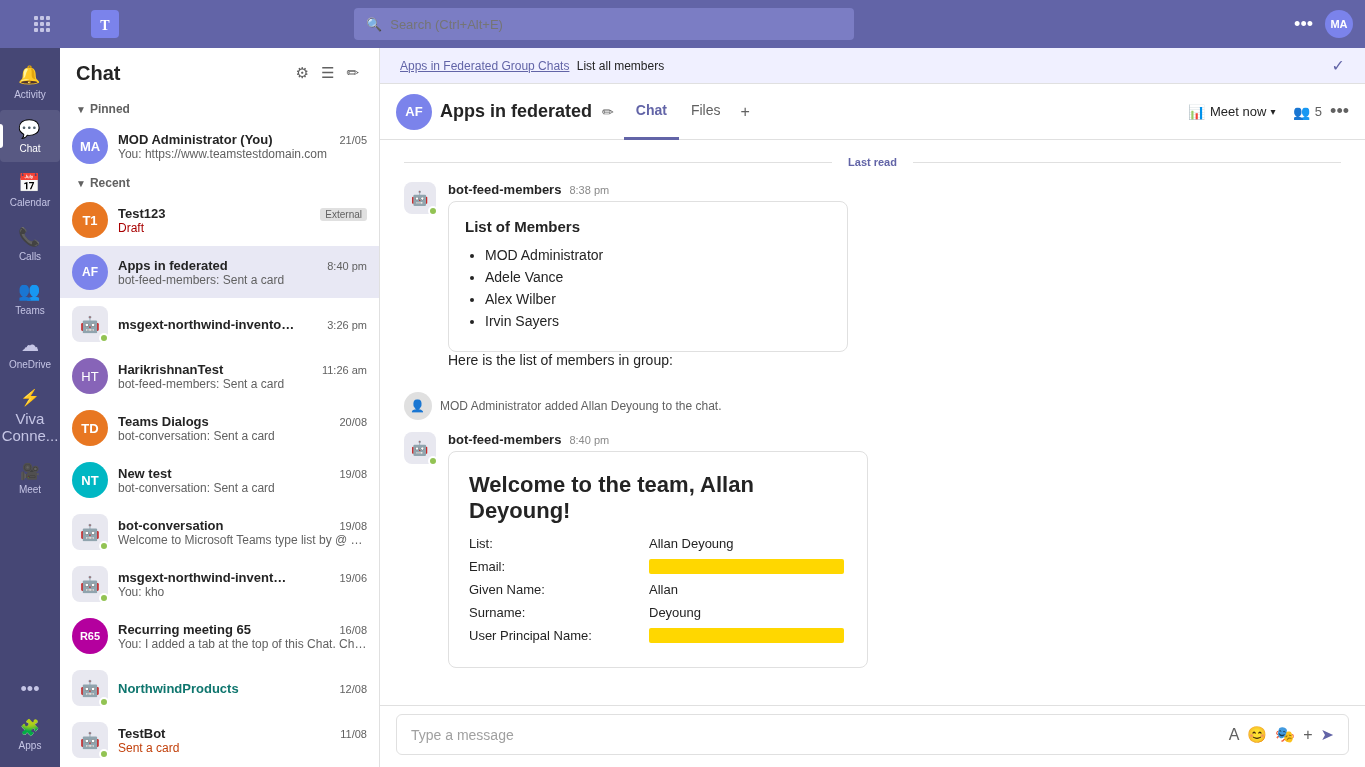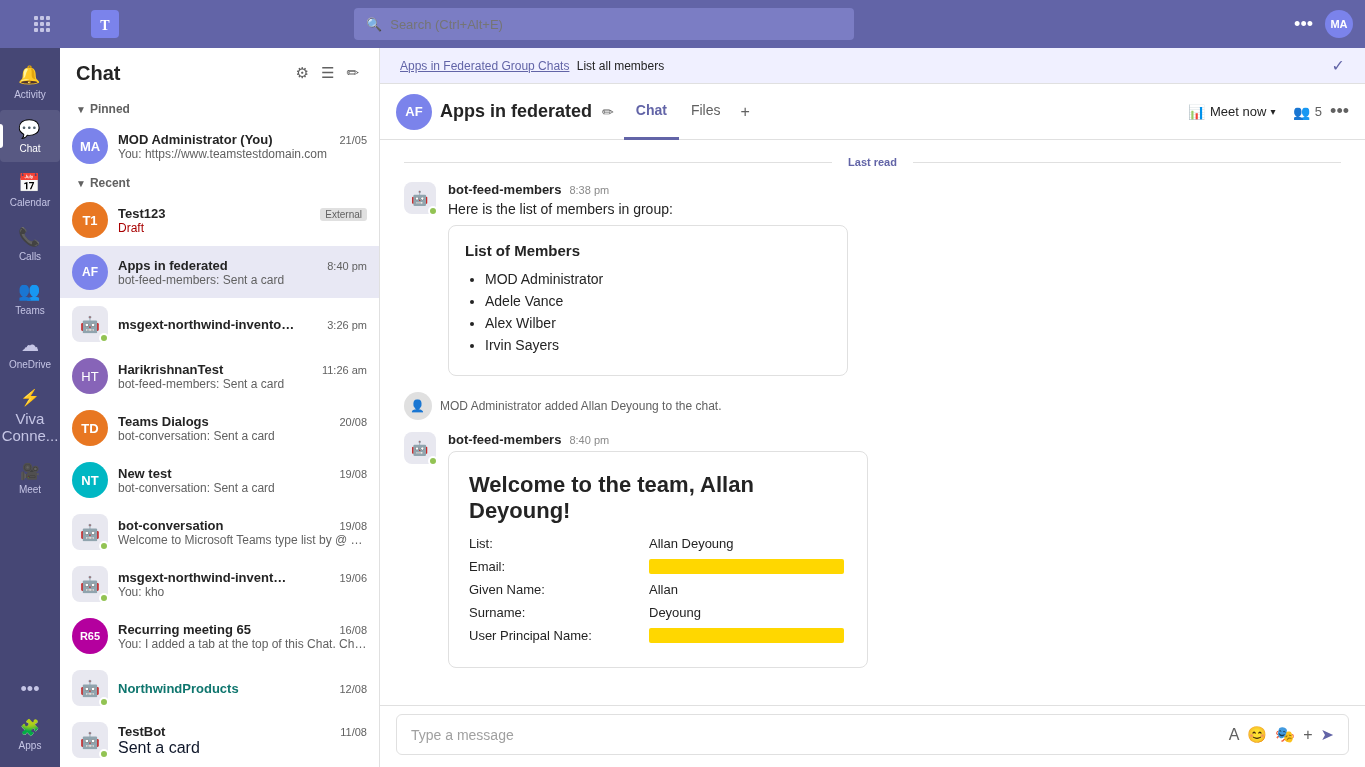--- a/index.html
+++ b/index.html
@@ -248,21 +248,21 @@
       <div style="display:flex;align-items:center;padding:8px 12px;cursor:pointer;gap:10px;position:relative;">
         <div style="width:36px;height:36px;border-radius:8px;background:#e8e8f0;display:flex;align-items:center;justify-content:center;flex-shrink:0;font-size:16px;position:relative;">
           🤖
           <div style="position:absolute;bottom:-1px;right:-1px;width:10px;height:10px;background:#92c353;border:2px solid #fff;border-radius:50%;"></div>
         </div>
         <div style="flex:1;min-width:0;">
           <div style="display:flex;justify-content:space-between;align-items:baseline;">
             <span style="font-size:13px;font-weight:600;color:#242424;">TestBot</span>
             <span style="font-size:11px;color:#616161;">11/08</span>
           </div>
-          <div style="font-size:16px;color:#0f172a;">Sent a card</div>
+          <div style="font-size:12px;color:#c2410c;">Sent a card</div>
         </div>
       </div>
 
       <div style="display:flex;align-items:center;padding:8px 12px;cursor:pointer;gap:10px;position:relative;">
         
         
       </div>
 
     </div>
   </div>
@@ -317,31 +317,31 @@
       <div style="display:flex;gap:12px;padding:6px 24px;margin-bottom:4px;">
         <div style="width:32px;height:32px;border-radius:8px;background:#e8e8f0;display:flex;align-items:center;justify-content:center;flex-shrink:0;font-size:14px;position:relative;">
           🤖
           <div style="position:absolute;bottom:-2px;right:-2px;width:10px;height:10px;background:#92c353;border:2px solid #fff;border-radius:50%;"></div>
         </div>
         <div style="flex:1;">
           <div style="display:flex;align-items:baseline;gap:8px;margin-bottom:4px;">
             <span style="font-size:13px;font-weight:600;color:#242424;">bot-feed-members</span>
             <span style="font-size:11px;color:#8a8a8a;">8:38 pm</span>
           </div>
-          <div style="font-size:14px;color:#242424;margin-bottom:8px;">Here is the list of members in group:</div>
-
           <div style="border:1px solid #e0e0e0;border-radius:8px;padding:16px;background:#fff;max-width:400px;">
             <div style="font-size:15px;font-weight:700;margin-bottom:12px;color:#242424;">List of Members</div>
             <ul style="list-style:disc;padding-left:20px;">
               <li style="font-size:14px;color:#242424;margin-bottom:6px;">MOD Administrator</li>
               <li style="font-size:14px;color:#242424;margin-bottom:6px;">Adele Vance</li>
               <li style="font-size:14px;color:#242424;margin-bottom:6px;">Alex Wilber</li>
               <li style="font-size:14px;color:#242424;margin-bottom:6px;">Irvin Sayers</li>
             </ul>
           </div>
+
+          <div style="font-size:14px;color:#242424;margin-bottom:8px;">Here is the list of members in group:</div>
         </div>
       </div>
 
       <div style="font-size:12px;color:#616161;padding:6px 24px;display:flex;align-items:center;gap:8px;">
         <div style="width:28px;height:28px;border-radius:50%;background:#e0e0e0;display:flex;align-items:center;justify-content:center;flex-shrink:0;font-size:12px;">👤</div>
         <span>MOD Administrator added Allan Deyoung to the chat.</span>
       </div>
 
       <div style="display:flex;gap:12px;padding:6px 24px;margin-bottom:4px;">
         <div style="width:32px;height:32px;border-radius:8px;background:#e8e8f0;display:flex;align-items:center;justify-content:center;flex-shrink:0;font-size:14px;position:relative;">

